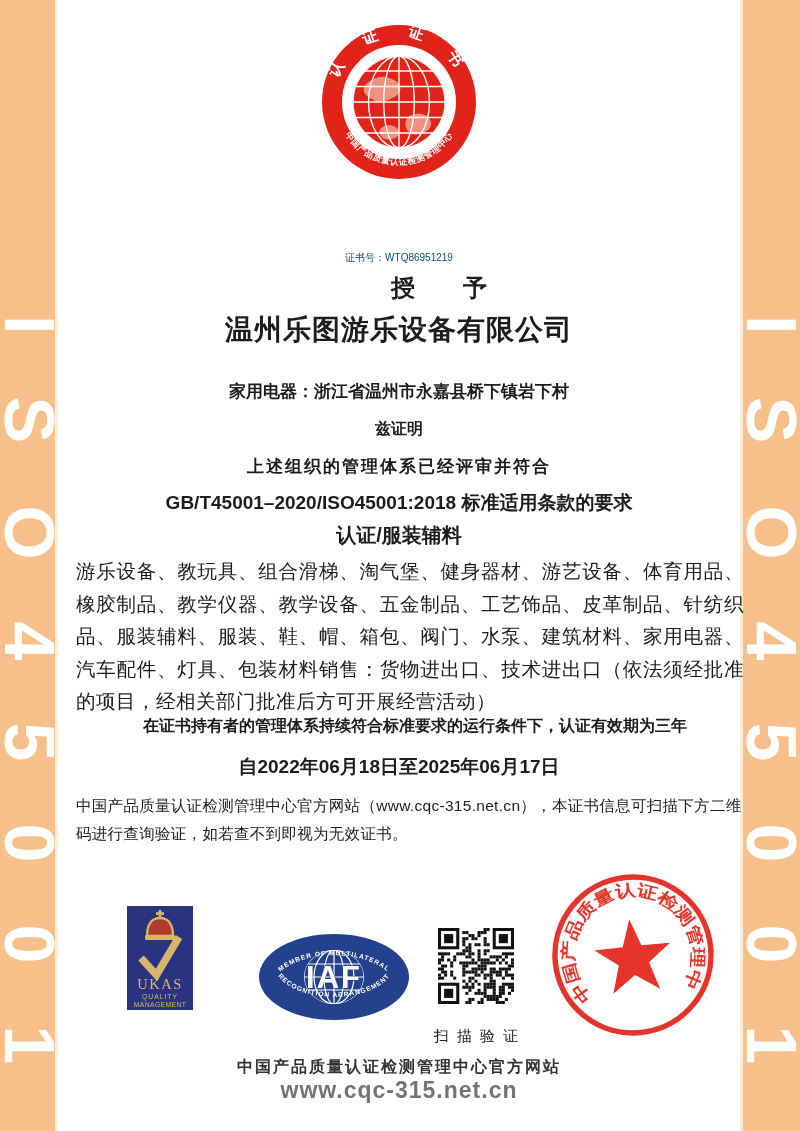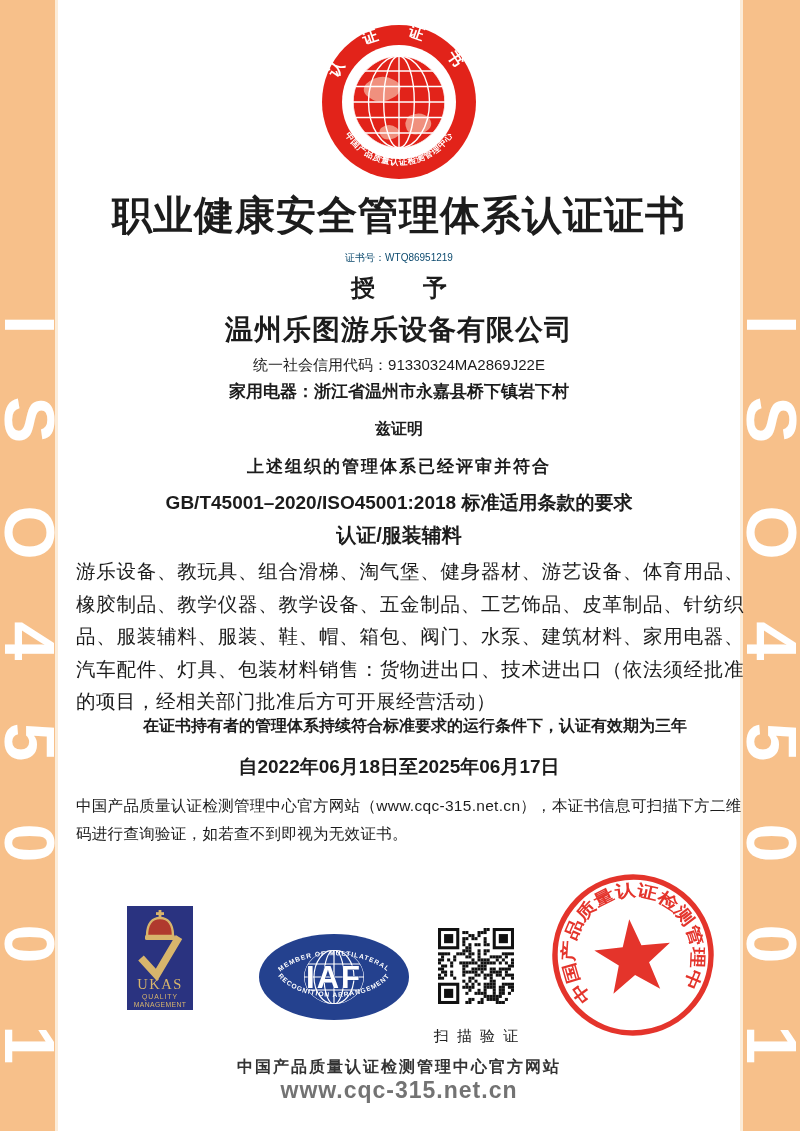--- a/index.html
+++ b/index.html
@@ -21,21 +21,21 @@
   }
   .band-text.bl { left: 58px; top: 315px; }
   .band-text.br { left: 800px; top: 315px; }
   
   .c { position: absolute; left: 58px; width: 682px; text-align: center; }
   .para { position: absolute; left: 76px; width: 668px; }
   
   .logo-wrap { top: 24px; }
   .title     { top: 188px; font-size: 40px; font-weight: bold; letter-spacing: 1px; }
   .certno    { top: 251px; font-size: 10px; color: #0c4a6e; }
-  .awarded   { top: 272px; font-size: 24px; font-weight: bold; }
+  .awarded   { top: 272px; font-size: 24px; font-weight: bold; margin-left: 40px; }
   .company   { top: 311px; font-size: 28px; font-weight: bold; letter-spacing: 1px; }
   .code      { top: 356px; font-size: 15px; }
   .address   { top: 380px; font-size: 17px; font-weight: 600; }
   .certify   { top: 419px; font-size: 16px; font-weight: bold; }
   .statement { top: 455px; font-size: 17px; font-weight: bold; letter-spacing: 2px; }
   .standard  { top: 490px; font-size: 19px; font-weight: 600; }
   .scopetitle{ top: 522px; font-size: 20px; font-weight: bold; }
   .scope     { top: 555px; font-size: 19.5px; line-height: 32.5px; text-align: justify; letter-spacing: 0.5px; font-weight: 500; }
   .validity  { top: 716px; font-size: 16px; font-weight: bold; margin-left: 16px; }
   .daterange { top: 754px; font-size: 19px; font-weight: bold; }
@@ -86,26 +86,24 @@
       </g>
       <text font-size="15.5" font-weight="bold" fill="#ffffff" letter-spacing="12">
         <textPath href="#arcTop" startOffset="50%" text-anchor="middle">认 证 证 书</textPath>
       </text>
       <text font-size="8.6" font-weight="bold" fill="#ffffff" letter-spacing="0.6">
         <textPath href="#arcBottom" startOffset="50%" text-anchor="middle">中国产品质量认证检测管理中心</textPath>
       </text>
     </svg>
   </div>
 
-  <div class="c title">职业健康安全管理体系认证证书</div>
   <div class="c certno">证书号：WTQ86951219</div>
   <div class="c awarded">授　　予</div>
 
   <div class="c company">温州乐图游乐设备有限公司</div>
-  <div class="c code">统一社会信用代码：91330324MA2869J22E</div>
   <div class="c address">家用电器：浙江省温州市永嘉县桥下镇岩下村</div>
 
   <div class="c certify">兹证明</div>
   <div class="c statement">上述组织的管理体系已经评审并符合</div>
   <div class="c standard">GB/T45001–2020/ISO45001:2018 标准适用条款的要求</div>
   <div class="c scopetitle">认证/服装辅料</div>
   <div class="para scope">游乐设备、教玩具、组合滑梯、淘气堡、健身器材、游艺设备、体育用品、橡胶制品、教学仪器、教学设备、五金制品、工艺饰品、皮革制品、针纺织品、服装辅料、服装、鞋、帽、箱包、阀门、水泵、建筑材料、家用电器、汽车配件、灯具、包装材料销售：货物进出口、技术进出口（依法须经批准的项目，经相关部门批准后方可开展经营活动）</div>
   <div class="c validity">在证书持有者的管理体系持续符合标准要求的运行条件下，认证有效期为三年</div>
   <div class="c daterange">自2022年06月18日至2025年06月17日</div>
   <div class="para note">中国产品质量认证检测管理中心官方网站（www.cqc-315.net.cn），本证书信息可扫描下方二维码进行查询验证，如若查不到即视为无效证书。</div>

